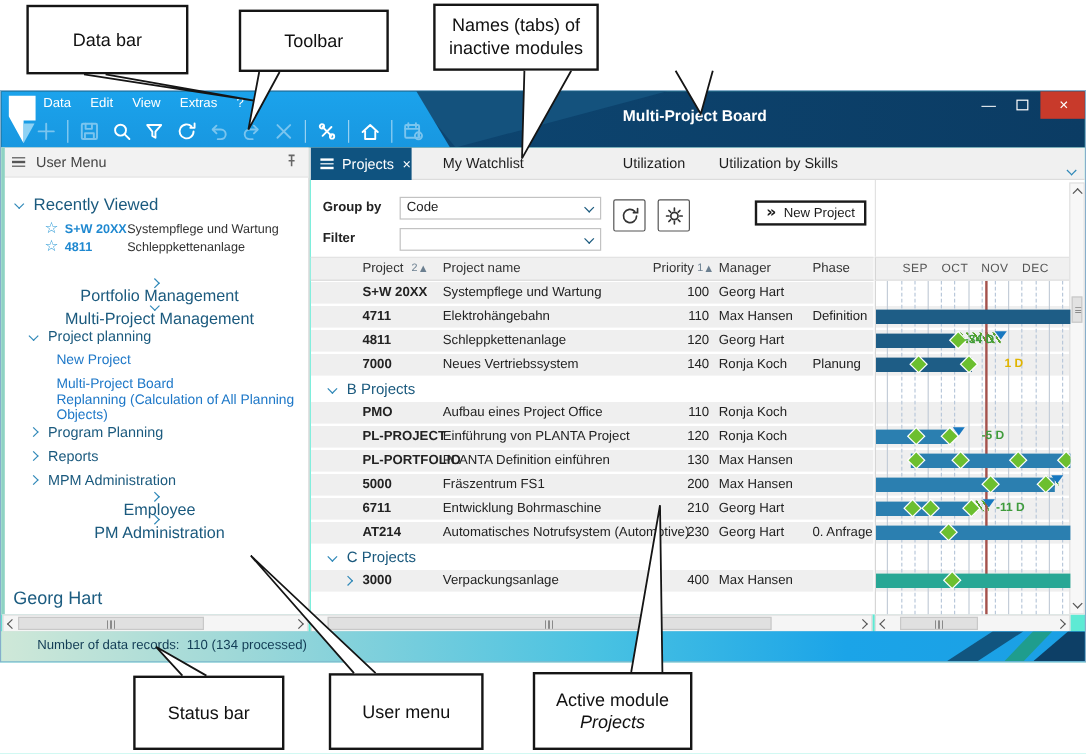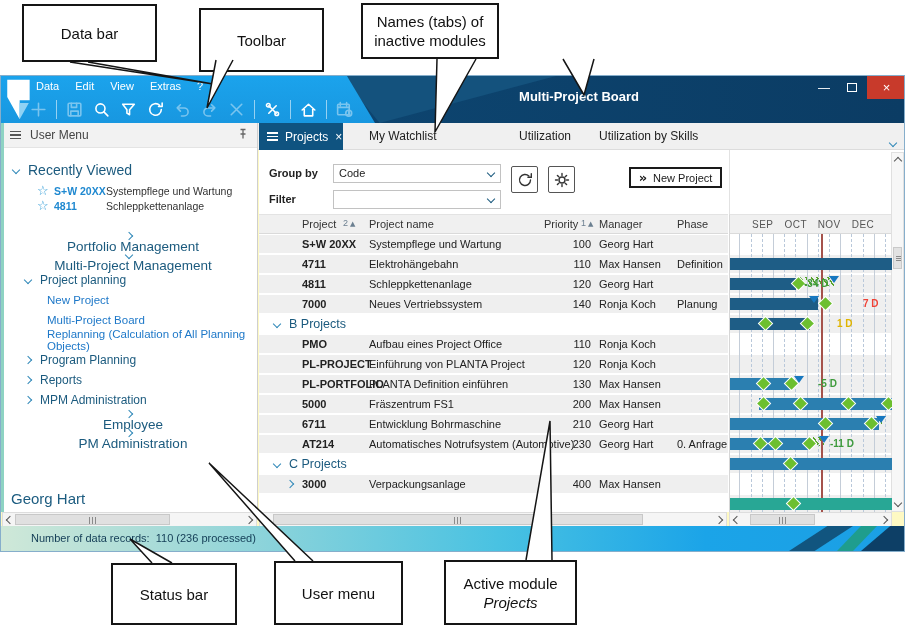--- a/index.html
+++ b/index.html
@@ -5,31 +5,31 @@
   * { box-sizing: border-box; margin: 0; padding: 0; }
   body { font-family: "Liberation Sans", "DejaVu Sans", sans-serif; background: #fff; }
   .page { position: relative; width: 905px; height: 628px; background: #fff; overflow: hidden; }
 
   
   .co { position: absolute; background: #fff; border: 2px solid #151515; z-index: 40;
         display: flex; flex-direction: column; align-items: center; justify-content: center;
         font-size: 15px; color: #111; line-height: 19px; text-align: center; }
   .co span:empty { display: none; }
   #co-menubar { left: 22px; top: 4px;  width: 135px; height: 58px; }
-  #co-toolbar { left: 199px; top: 8px; width: 125px; height: 64px; }
+  #co-toolbar { left: 199px; top: 8px; width: 125px; height: 52px; }
   #co-tabs    { left: 361px; top: 3px; width: 138px; height: 56px; }
   #co-title   { left: 538px; top: 3px; width: 135px; height: 56px; }
   #co-status  { left: 111px; top: 563px; width: 126px; height: 62px; }
   #co-user    { left: 274px; top: 561px; width: 129px; height: 64px; }
   #co-active  { left: 444px; top: 560px; width: 133px; height: 65px; }
   #co-active .l2 { font-style: italic; }
   #tails { position: absolute; left: 0; top: 0; width: 905px; height: 628px; z-index: 41; pointer-events: none; }
 
   
-  .window { position: absolute; left: 0; top: 75px; width: 905px; height: 477px; background: #fef9c3;
+  .window { position: absolute; left: 0; top: 75px; width: 905px; height: 477px; background: #5eead4;
             border: 1px solid #86aecb; }
 
   
   .topband { position: absolute; left: 0; top: 0; width: 100%; height: 47px;
              background: linear-gradient(90deg, #0e4a77, #0b3c64); overflow: hidden; }
   .band-mid  { position: absolute; left: 340px; top: 0; width: 215px; height: 47px; background: #14527d;
                clip-path: polygon(0 0, 100% 0, 18% 100%); }
   .band-blue { position: absolute; left: 0; top: 0; width: 374px; height: 47px;
                background: linear-gradient(180deg, #1ba3ec, #1897e0);
                clip-path: polygon(0 0, 92.5% 0, 100% 100%, 0 100%); }
@@ -518,27 +518,20 @@
           <div class="grow">
             <div class="stripe"></div>
             <div class="gbar" style="left: 0px; width: 66px; background: rgb(30, 93, 134);"></div>
             <div class="ghatch" style="left: 70px; width: 34px;"></div>
             <div class="gdia" style="left: 63.5px;"></div>
             <div class="gtri" style="left: 99px;"></div>
             <div class="glbl" style="left: 74px; color: rgb(63, 155, 60);">-34 D</div>
           </div>
           <div class="grow">
             <div class="stripe"></div>
-            <div class="gbar" style="left: 0px; width: 88px; background: rgb(30, 93, 134);"></div>
-            <div class="gdia" style="left: 90.5px;"></div>
-            <div class="gtri" style="left: 79px;"></div>
-            <div class="glbl" style="left: 133px; color: rgb(239, 65, 53);">7 D</div>
-          </div>
-          <div class="grow">
-            <div class="stripe"></div>
             <div class="gbar" style="left: 0px; width: 80px; background: rgb(30, 93, 134);"></div>
             <div class="gdia" style="left: 30.5px;"></div>
             <div class="gdia" style="left: 72.5px;"></div>
             <div class="glbl" style="left: 107px; color: rgb(224, 180, 0);">1 D</div>
           </div>
           <div class="grow"></div>
           <div class="grow">
             <div class="stripe"></div>
           </div>
           <div class="grow">
@@ -631,21 +624,21 @@
       <div class="hs" style="left:728px;width:163px">
         <span class="chv gray l"></span>
         <div class="hthumb" style="left:20px;width:65px">
             <div class="grip-v"></div>
           </div>
         <span class="chv gray rr"></span>
       </div>
     </div>
 
     <div class="statusbar">
-      <span class="txt">Number of data records:  110 (236 processed)</span>
+      <span class="txt">Number of data records:  110 (134 processed)</span>
       <div class="sc sc1"></div>
       <div class="sc sc2"></div>
       <div class="sc sc3"></div>
     </div>
   </div>
 
   <div class="co" id="co-menubar">
     <span class="l1">Data bar</span>
   </div>
   <div class="co" id="co-toolbar">

